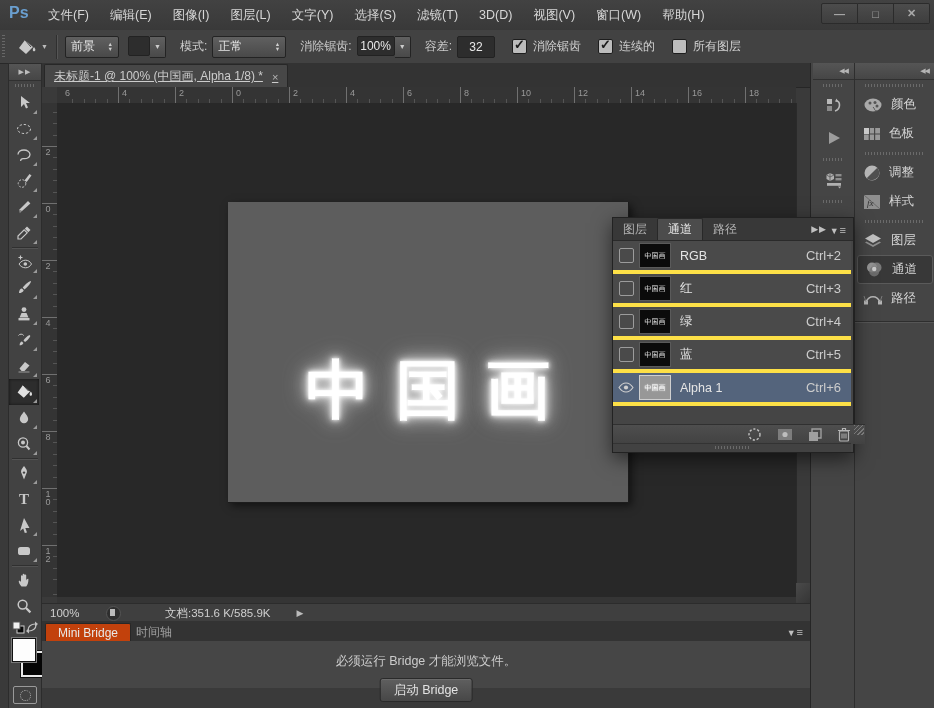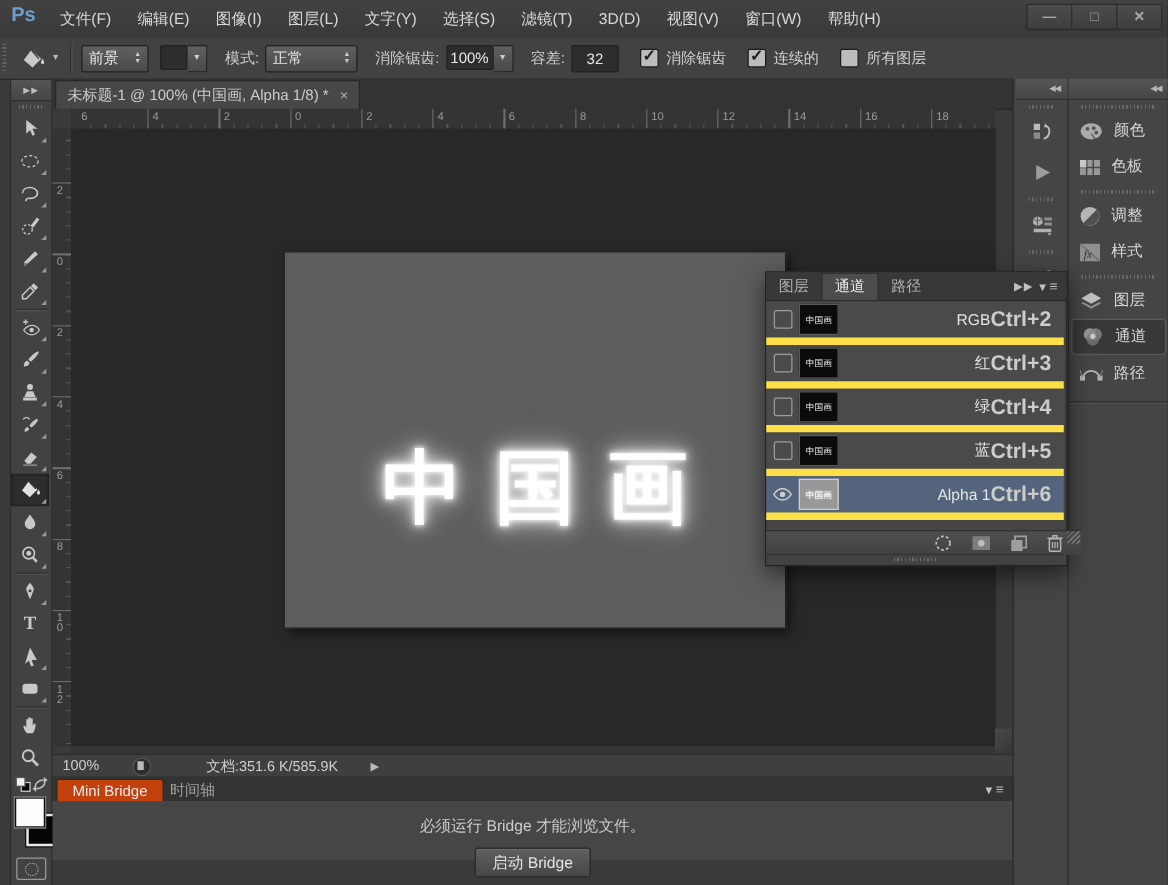--- a/index.html
+++ b/index.html
@@ -51,21 +51,21 @@
   .swap-row{display:flex;align-items:center;justify-content:space-between;padding:2px 3px;}
   .fgbg{position:relative;width:30px;height:42px;margin:2px 0 0 1px;}
   .fg{position:absolute;left:2px;top:0;width:22px;height:22px;background:#fdfdfd;border:1px solid #111;box-shadow:0 0 0 1px #777;}
   .bg{position:absolute;left:11px;top:13px;width:22px;height:22px;background:#050505;border:2px solid #e9e9e9;box-shadow:0 0 0 1px #111;}
   .qmask{width:22px;height:16px;border:1px solid #9a9a9a;border-radius:2px;margin:6px auto 0;display:flex;align-items:center;justify-content:center;}
   .qmask i{display:block;width:9px;height:9px;border:1px dotted #aaa;border-radius:50%;}
 
   
   .doc-tabbar{left:42px;top:63px;width:768px;height:24px;background:#333333;border-bottom:1px solid #262626;}
   .doc-tab{position:absolute;left:2px;top:1px;height:23px;background:#474747;border:1px solid #272727;border-bottom:none;
-           display:flex;align-items:center;padding:0 9px;gap:9px;color:#cccccc;font-size:12px;border-radius:2px 2px 0 0;}
+           display:flex;align-items:center;padding:0 9px;gap:9px;color:#cccccc;font-size:12px;border-radius:2px 2px 0 0;text-decoration:underline;}
   .doc-tab .close{color:#b5b5b5;font-size:11px;}
   .ruler-corner{left:42px;top:87px;width:15px;height:16px;background:#3a3a3a;border-right:1px solid #262626;border-bottom:1px solid #262626;}
   .h-ruler{left:57px;top:87px;width:739px;height:16px;background:#343434;border-bottom:1px solid #262626;overflow:hidden;
      background-image:
        repeating-linear-gradient(90deg,transparent 0 56px,#707070 56px 57px),
        repeating-linear-gradient(90deg,transparent 0 10.4px,#555 10.4px 11.4px);
      background-size:100% 100%,100% 4px;background-position:5px 0,5px 12px;background-repeat:repeat,repeat-x;}
   .hrl{position:absolute;top:1px;font-size:9px;color:#9a9a9a;padding-left:3px;}
   .v-ruler{left:42px;top:103px;width:15px;height:494px;background:#343434;border-right:1px solid #262626;overflow:hidden;
      background-image:
@@ -115,29 +115,29 @@
   .dock-grip{margin:4px 10px 3px;}
 
   
   .ch-panel{left:612px;top:217px;width:240px;height:234px;background:#454545;border:1px solid #222;
             box-shadow:0 6px 18px rgba(0,0,0,.55);z-index:20;}
   .ch-tabs{height:22px;background:#383838;border-bottom:1px solid #2a2a2a;display:flex;align-items:flex-end;position:relative;}
   .ch-tab{height:21px;display:flex;align-items:center;padding:0 10px;font-size:12px;color:#b2b2b2;}
   .ch-tab.active{background:#4c4c4c;border:1px solid #282828;border-bottom:none;color:#e8e8e8;border-radius:2px 2px 0 0;}
   .ch-tabs .panel-menu{top:6px;}
   .ch-rows{position:absolute;left:0;top:23px;width:238px;}
-  .ch-row{height:29px;display:flex;align-items:center;border-bottom:6px solid #fde047;background:#4a4a4a;position:relative;text-align:right;}
+  .ch-row{height:29px;display:flex;align-items:center;border-bottom:4px solid #fde047;background:#4a4a4a;position:relative;}
   .ch-row.selected{background:#54647c;}
   .eye-cell{width:26px;display:flex;align-items:center;justify-content:center;}
   .eye-well{width:13px;height:13px;border:1px solid #9c9c9c;border-radius:2px;}
   .ch-thumb{width:30px;height:23px;background:#0b0b0b;border:1px solid #5a5a5a;color:#f2f2f2;font-size:7px;
             display:flex;align-items:center;justify-content:center;letter-spacing:0;overflow:hidden;white-space:nowrap;}
   .ch-thumb.alpha{background:#979797;color:#fff;text-shadow:0 0 2px #fff;border-color:#cfcfcf;}
   .ch-name{margin-left:9px;font-size:12.5px;color:#e5e5e5;flex:1;}
-  .ch-key{margin-right:10px;font-size:17px;color:#cccccc;font-weight:bold;}
+  .ch-key{margin-right:10px;font-size:13px;color:#cccccc;}
   .ch-footer{position:absolute;left:0;bottom:8px;width:238px;height:19px;background:linear-gradient(#4e4e4e,#424242);
              border-top:1px solid #303030;display:flex;align-items:center;justify-content:flex-end;gap:15px;padding-right:14px;}
   .ch-strip{position:absolute;left:0;bottom:0;width:238px;height:8px;background:#424242;border-top:1px solid #333;}
   .ch-strip .dots-h{width:34px;margin:2px auto;}
   .grip-corner{position:absolute;right:1px;bottom:9px;width:10px;height:10px;
      background:repeating-linear-gradient(135deg,#7a7a7a 0 1px,transparent 1px 3px);}
   svg{display:block;}
 </style>
 </head>
 <body>

